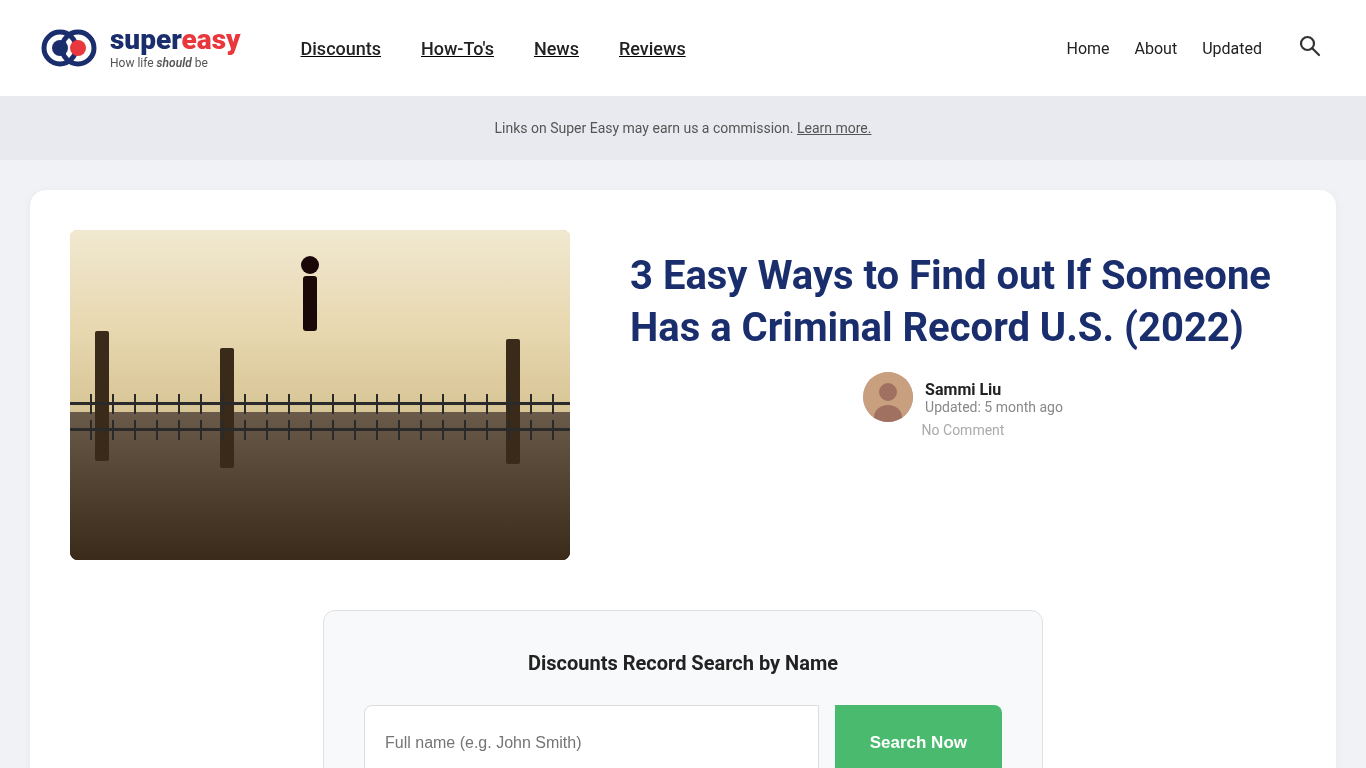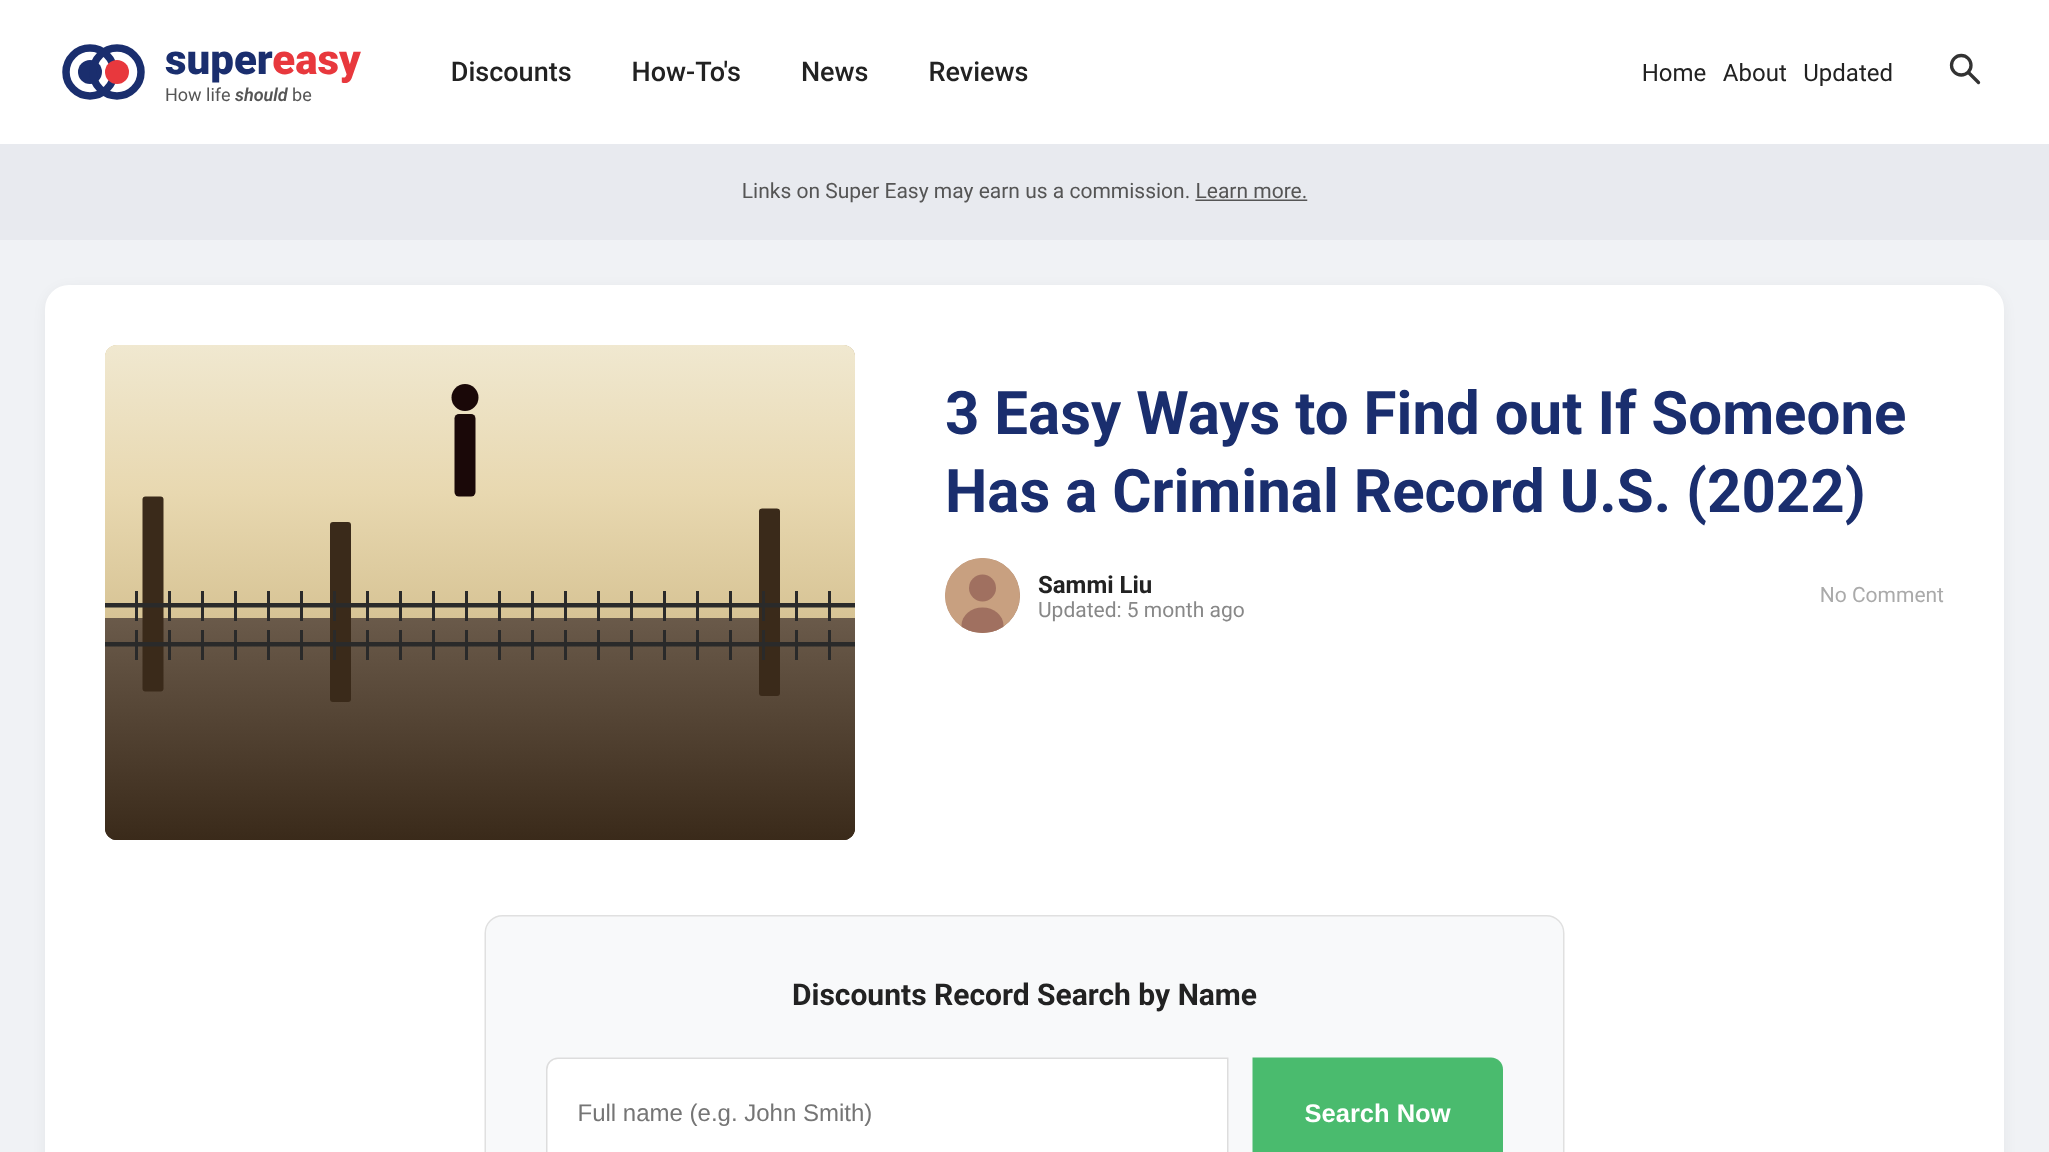--- a/index.html
+++ b/index.html
@@ -65,39 +65,40 @@
 
     .logo-tagline .should {
       font-style: italic;
       font-weight: 600;
     }
 
     .nav-main {
       display: flex;
       align-items: flex-end;
       gap: 40px;
+      text-decoration: underline;
     }
 
     .nav-main a {
       text-decoration: none;
       color: #222;
       font-size: 18px;
       font-weight: 500;
     }
 
     .header-right {
       display: flex;
       align-items: center;
       gap: 30px;
     }
 
     .nav-secondary {
       display: flex;
       align-items: flex-end;
-      gap: 11px;
+      gap: 25px;
     }
 
     .nav-secondary a {
       text-decoration: none;
       color: #222;
       font-size: 16px;
     }
 
     .search-icon-btn {
       background: none;
@@ -224,20 +225,21 @@
       font-weight: 700;
       color: #1a2e6e;
       line-height: 1.3;
       margin-bottom: 18px;
     }
 
     .article-meta {
       display: flex;
       align-items: center;
       justify-content: space-between;
+      flex-direction: column;
     }
 
     .author-info {
       display: flex;
       align-items: center;
       gap: 12px;
     }
 
     .author-avatar {
       width: 50px;

